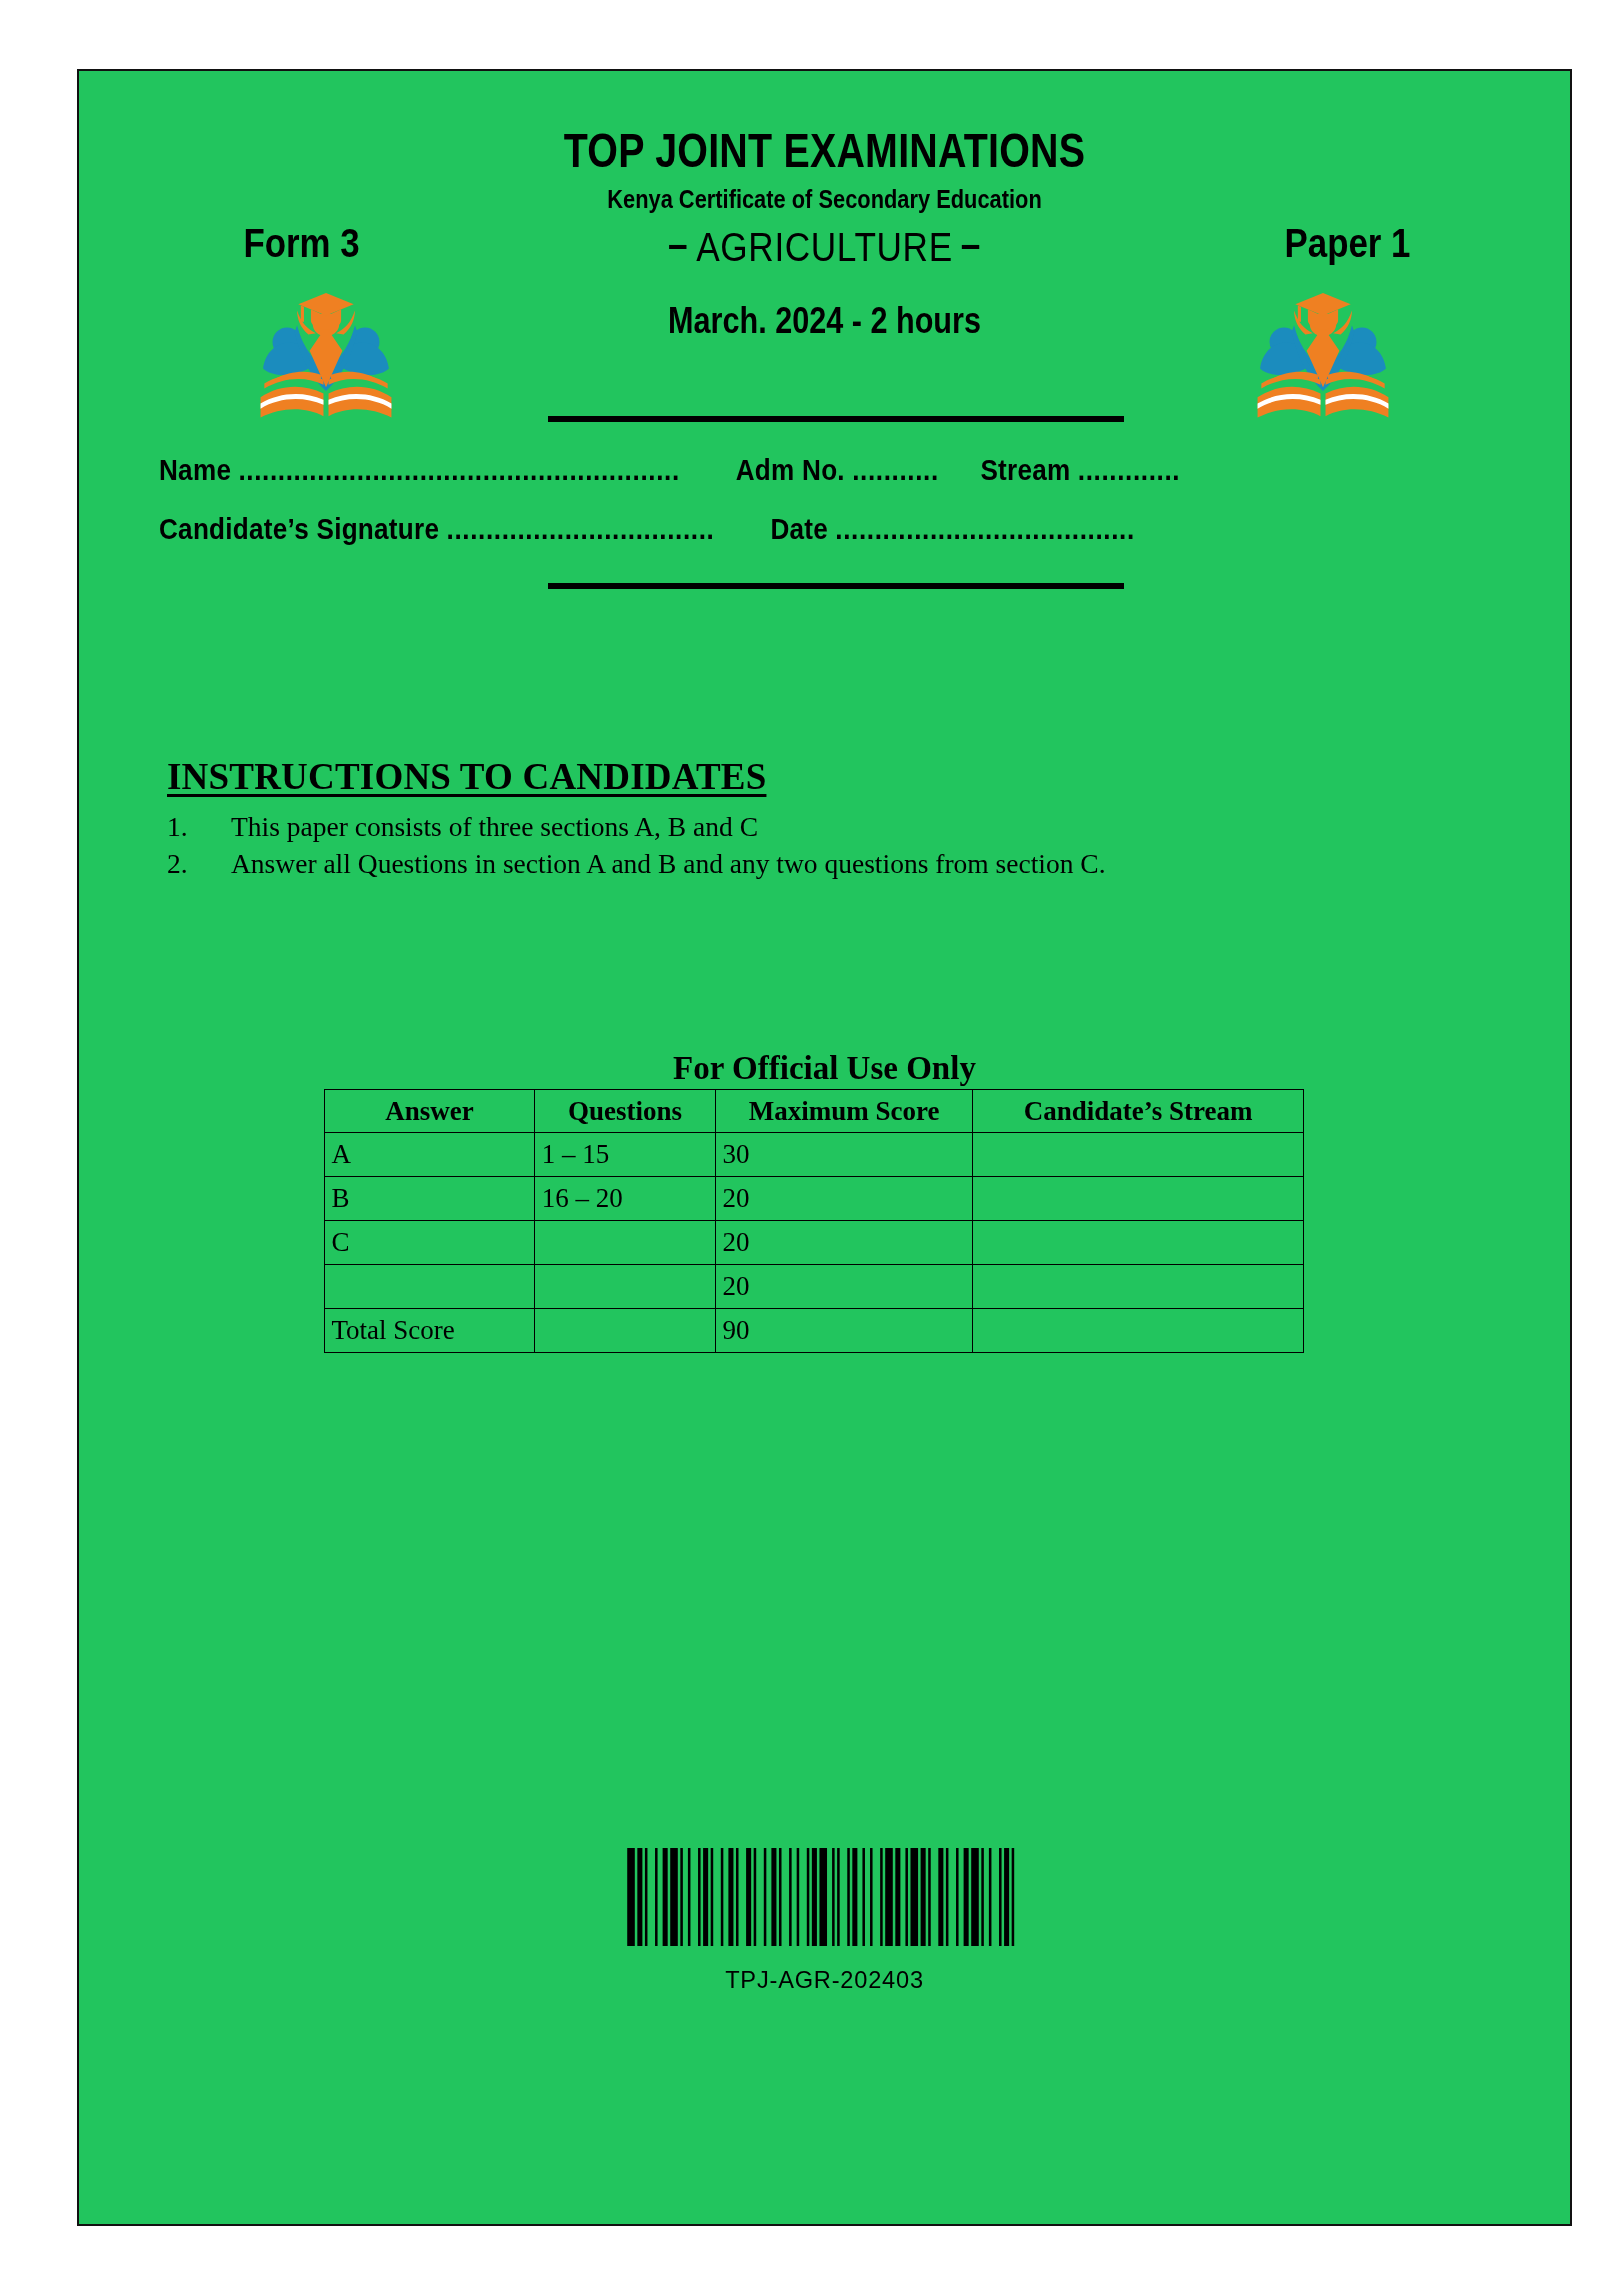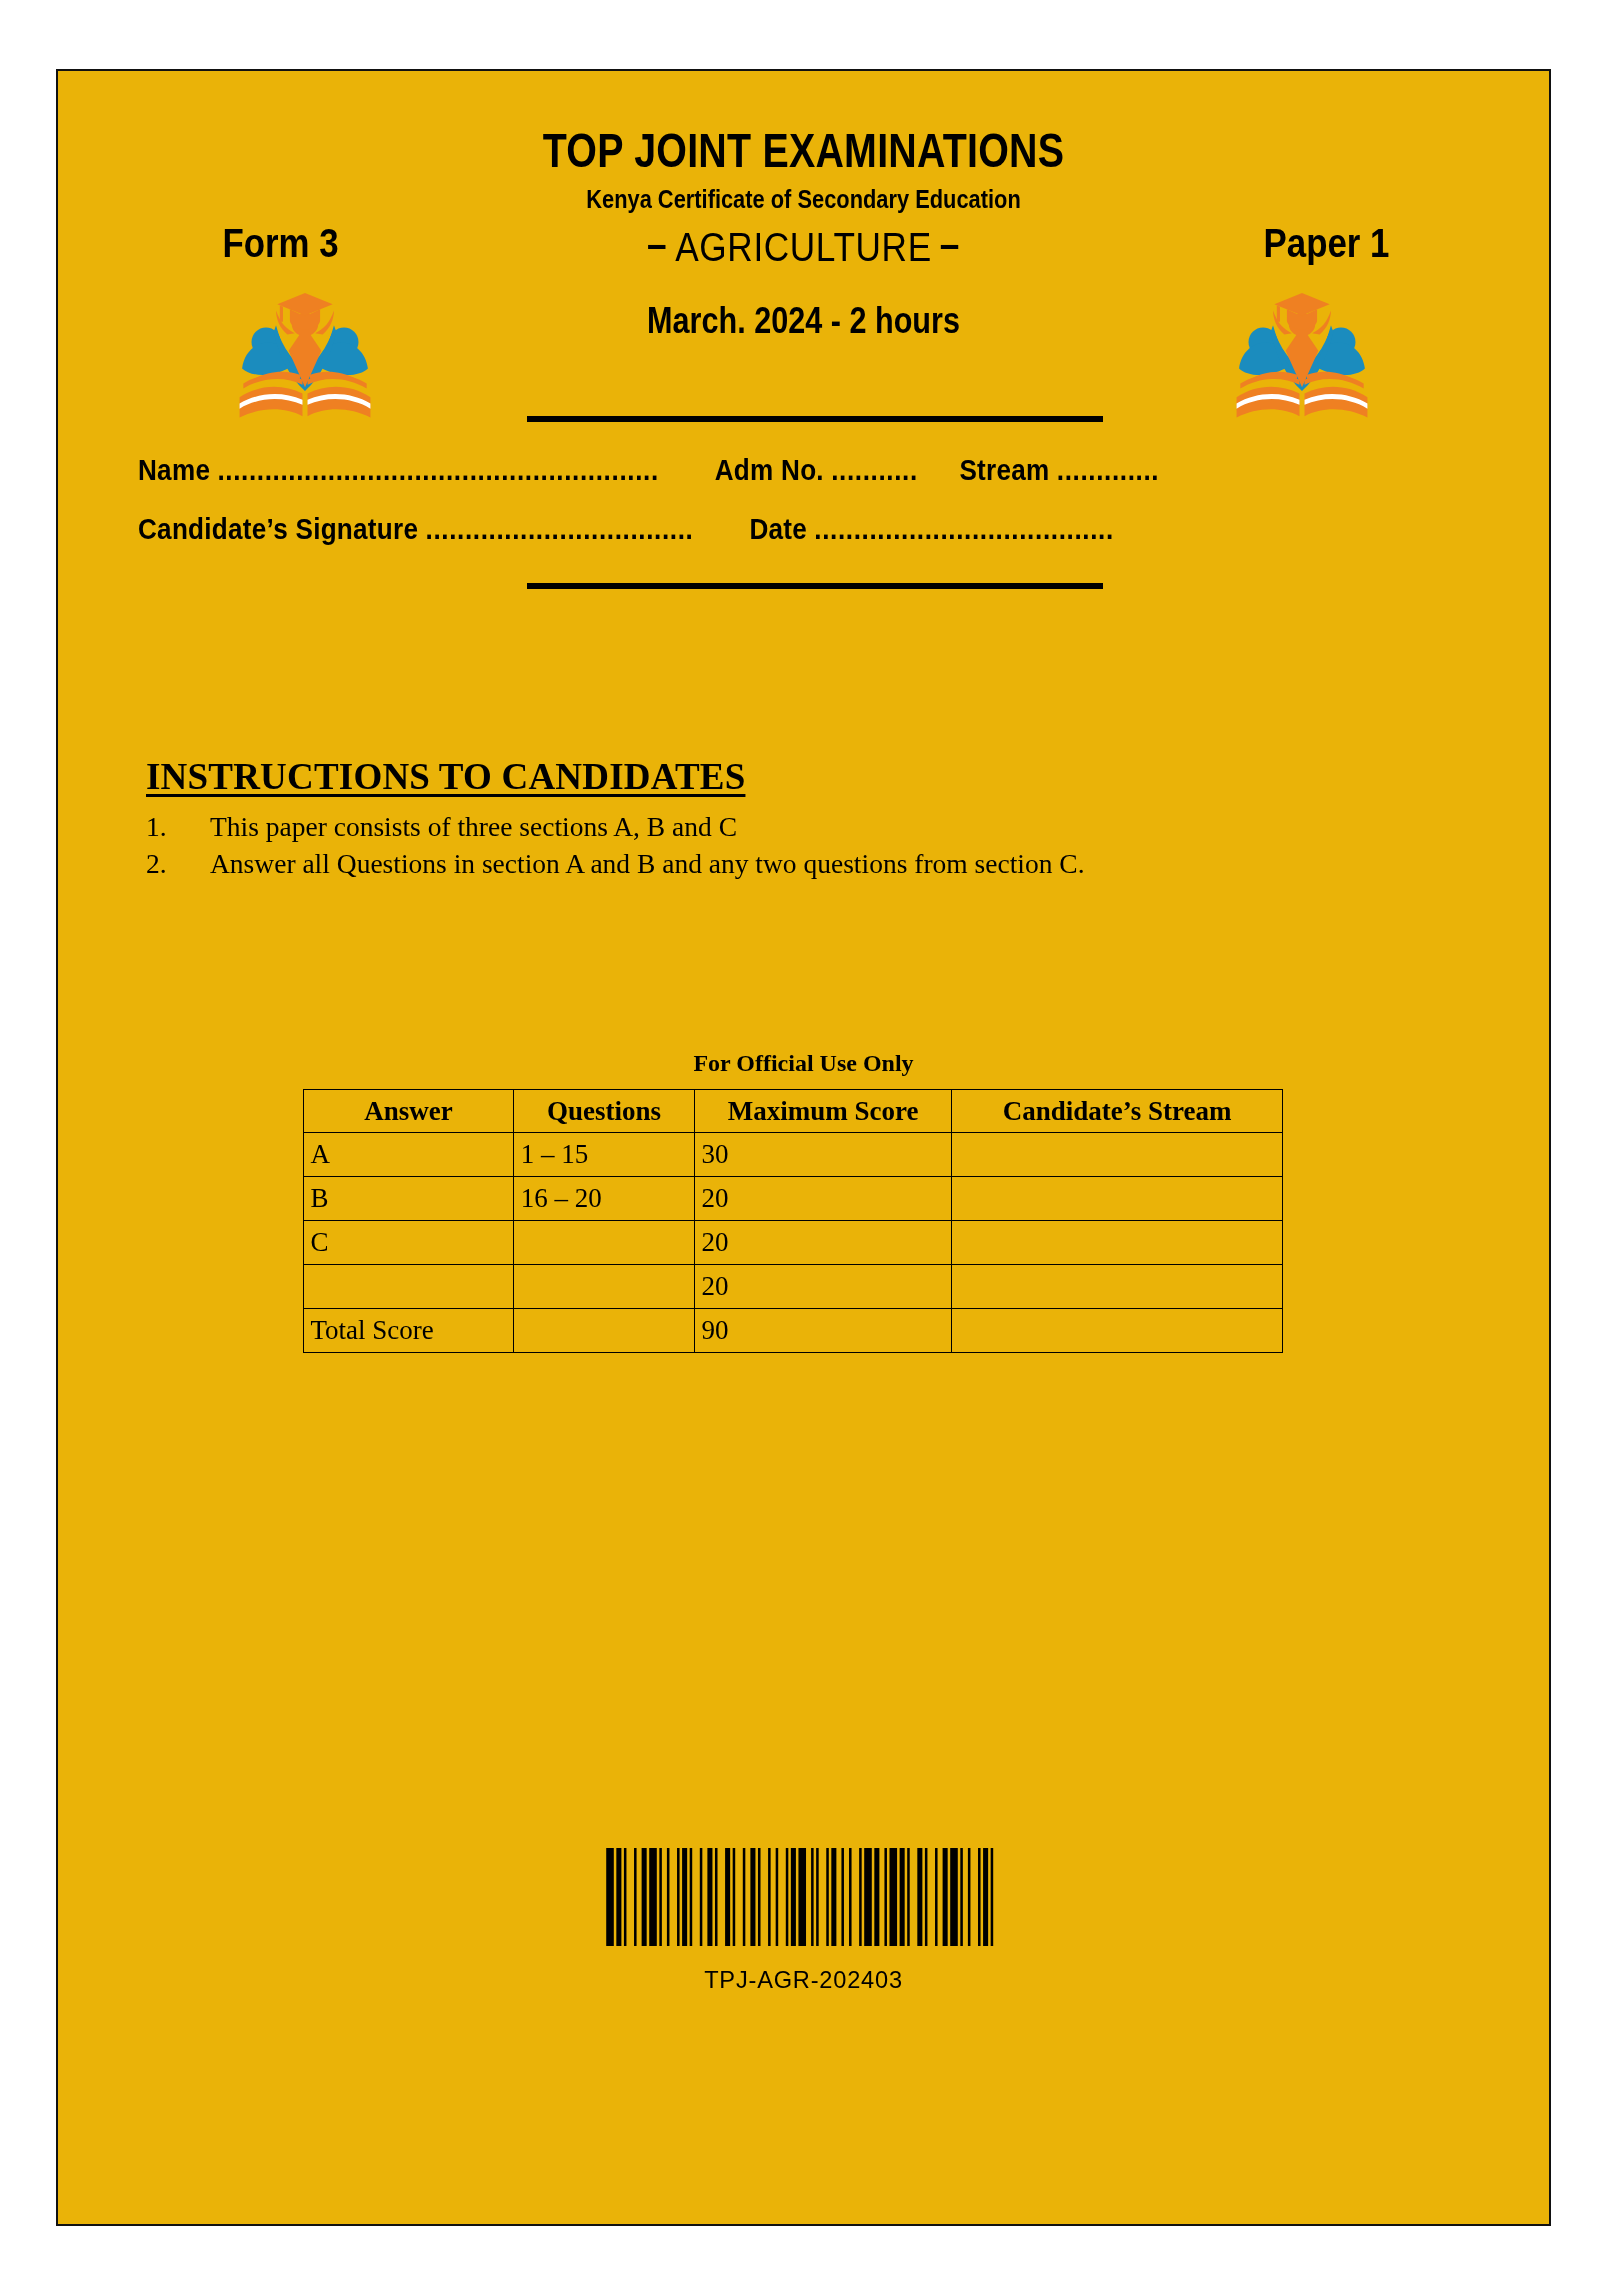--- a/index.html
+++ b/index.html
@@ -13,27 +13,27 @@
     height: 2295px;
     font-family: "Liberation Serif", "DejaVu Serif", serif;
     color: #000000;
     position: relative;
     overflow: hidden;
   }
 
   
   .page-frame {
     position: absolute;
-    left: 56px;
+    left: 77px;
     top: 69px;
     width: 1495px;
     height: 2157px;
     border: 2.6px solid #111111;
     box-sizing: border-box;
-    background: #eab308;
+    background: #22c55e;
   }
 
   .sheet {
     position: relative;
     width: 100%;
     height: 100%;
   }
 
   
   .masthead {
@@ -200,21 +200,21 @@
 
   
   .official-title {
     position: absolute;
     left: 0;
     top: 979px;
     width: 100%;
     text-align: center;
     font-family: "Liberation Serif", "DejaVu Serif", serif;
     font-weight: bold;
-    font-size: 24px;
+    font-size: 33px;
   }
 
   table.score-table {
     position: absolute;
     left: 245px;
     top: 1018px;
     width: 980px;
     border-collapse: collapse;
     font-family: "Liberation Serif", "DejaVu Serif", serif;
     font-size: 27px;

